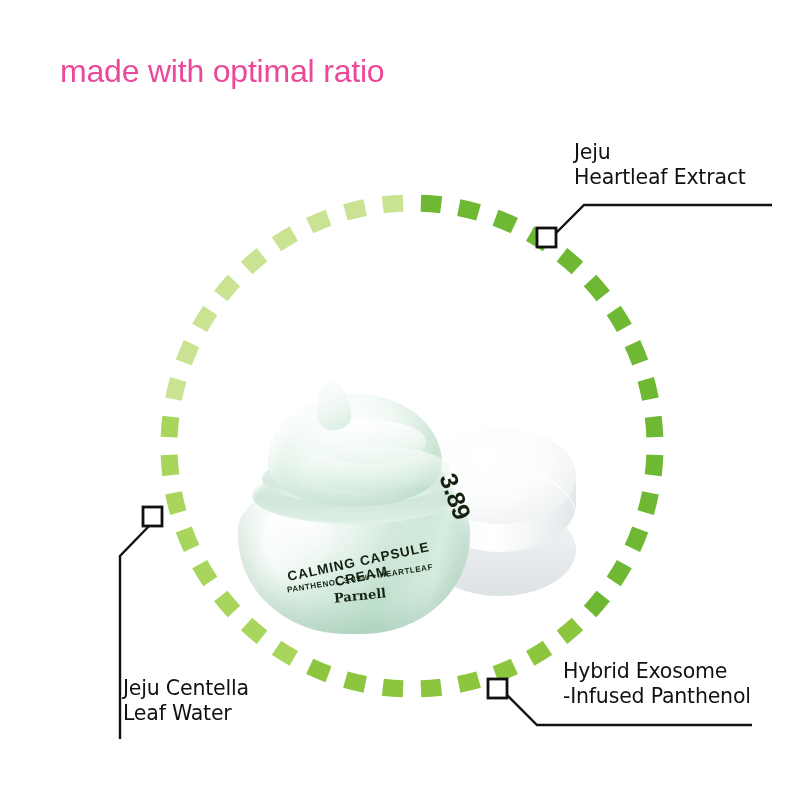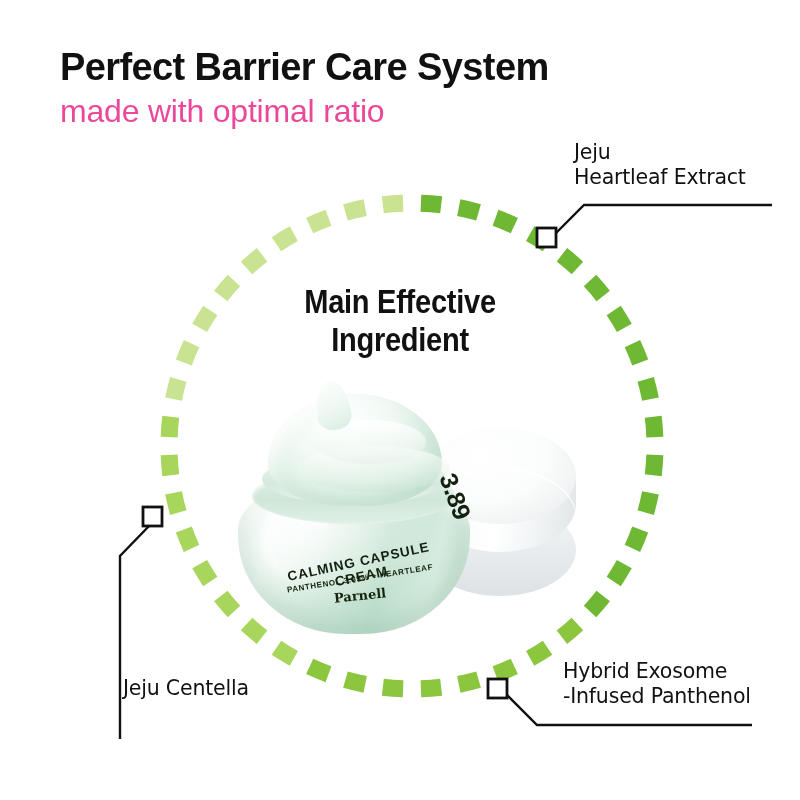--- a/index.html
+++ b/index.html
@@ -146,21 +146,20 @@
   .co-bl{left:123px;top:676px;width:230px;}
   .co-br{left:563px;top:659px;width:240px;}
   .leader-svg{position:absolute;left:0;top:0;width:800px;height:800px;z-index:5;}
 </style>
 </head>
 <body>
 
 <div class="stage">
 
   <div class="title-block">
-    <h1 class="title">Perfect Barrier Care System</h1>
     <p class="subtitle">made with optimal ratio</p>
   </div>
 
   <svg class="ring-svg" viewBox="0 0 800 800">
     <g id="ring-group" fill="none" stroke-linecap="butt">
         <path d="M 420.90 203.16 A 243 243 0 0 1 441.19 204.76" stroke="#6FB833" stroke-width="17" fill="none"></path>
         <path d="M 458.78 207.55 A 243 243 0 0 1 478.57 212.30" stroke="#6FB833" stroke-width="17" fill="none"></path>
         <path d="M 495.51 217.80 A 243 243 0 0 1 514.31 225.59" stroke="#6FB833" stroke-width="17" fill="none"></path>
         <path d="M 530.18 233.67 A 243 243 0 0 1 547.53 244.31" stroke="#6FB833" stroke-width="17" fill="none"></path>
         <path d="M 561.94 254.77 A 243 243 0 0 1 577.42 267.99" stroke="#6FB833" stroke-width="17" fill="none"></path>
@@ -195,24 +194,20 @@
         <path d="M 199.67 327.82 A 243 243 0 0 1 210.31 310.47" stroke="#C9E392" stroke-width="17" fill="none"></path>
         <path d="M 220.77 296.06 A 243 243 0 0 1 233.99 280.58" stroke="#C9E392" stroke-width="17" fill="none"></path>
         <path d="M 246.58 267.99 A 243 243 0 0 1 262.06 254.77" stroke="#C9E392" stroke-width="17" fill="none"></path>
         <path d="M 276.47 244.31 A 243 243 0 0 1 293.82 233.67" stroke="#C9E392" stroke-width="17" fill="none"></path>
         <path d="M 309.69 225.59 A 243 243 0 0 1 328.49 217.80" stroke="#C9E392" stroke-width="17" fill="none"></path>
         <path d="M 345.43 212.30 A 243 243 0 0 1 365.22 207.55" stroke="#C9E392" stroke-width="17" fill="none"></path>
         <path d="M 382.81 204.76 A 243 243 0 0 1 403.10 203.16" stroke="#C9E392" stroke-width="17" fill="none"></path>
       </g>
   </svg>
 
-  <div class="center-heading">
-    <span class="ln">Main Effective</span>
-    <span class="ln">Ingredient</span>
-  </div>
 
   <div class="product">
     <div class="lid">
       <div class="lid-bottom"></div>
       <div class="lid-side"></div>
       <div class="lid-top"></div>
       <div class="lid-rim"></div>
     </div>
     <div class="jar">
       <div class="jar-glass"></div>
@@ -245,20 +240,21 @@
     </g>
   </svg>
 
   <div class="callout co-tr">
     <div class="ctext">Jeju</div>
     <div class="ctext">Heartleaf Extract</div>
   </div>
 
   <div class="callout co-bl">
     <div class="ctext">Jeju Centella</div>
+    <div class="ctext">Leaf Water</div>
   </div>
 
   <div class="callout co-br">
     <div class="ctext">Hybrid Exosome</div>
     <div class="ctext">-Infused Panthenol</div>
   </div>
 
 </div>
 
 </body></html>

